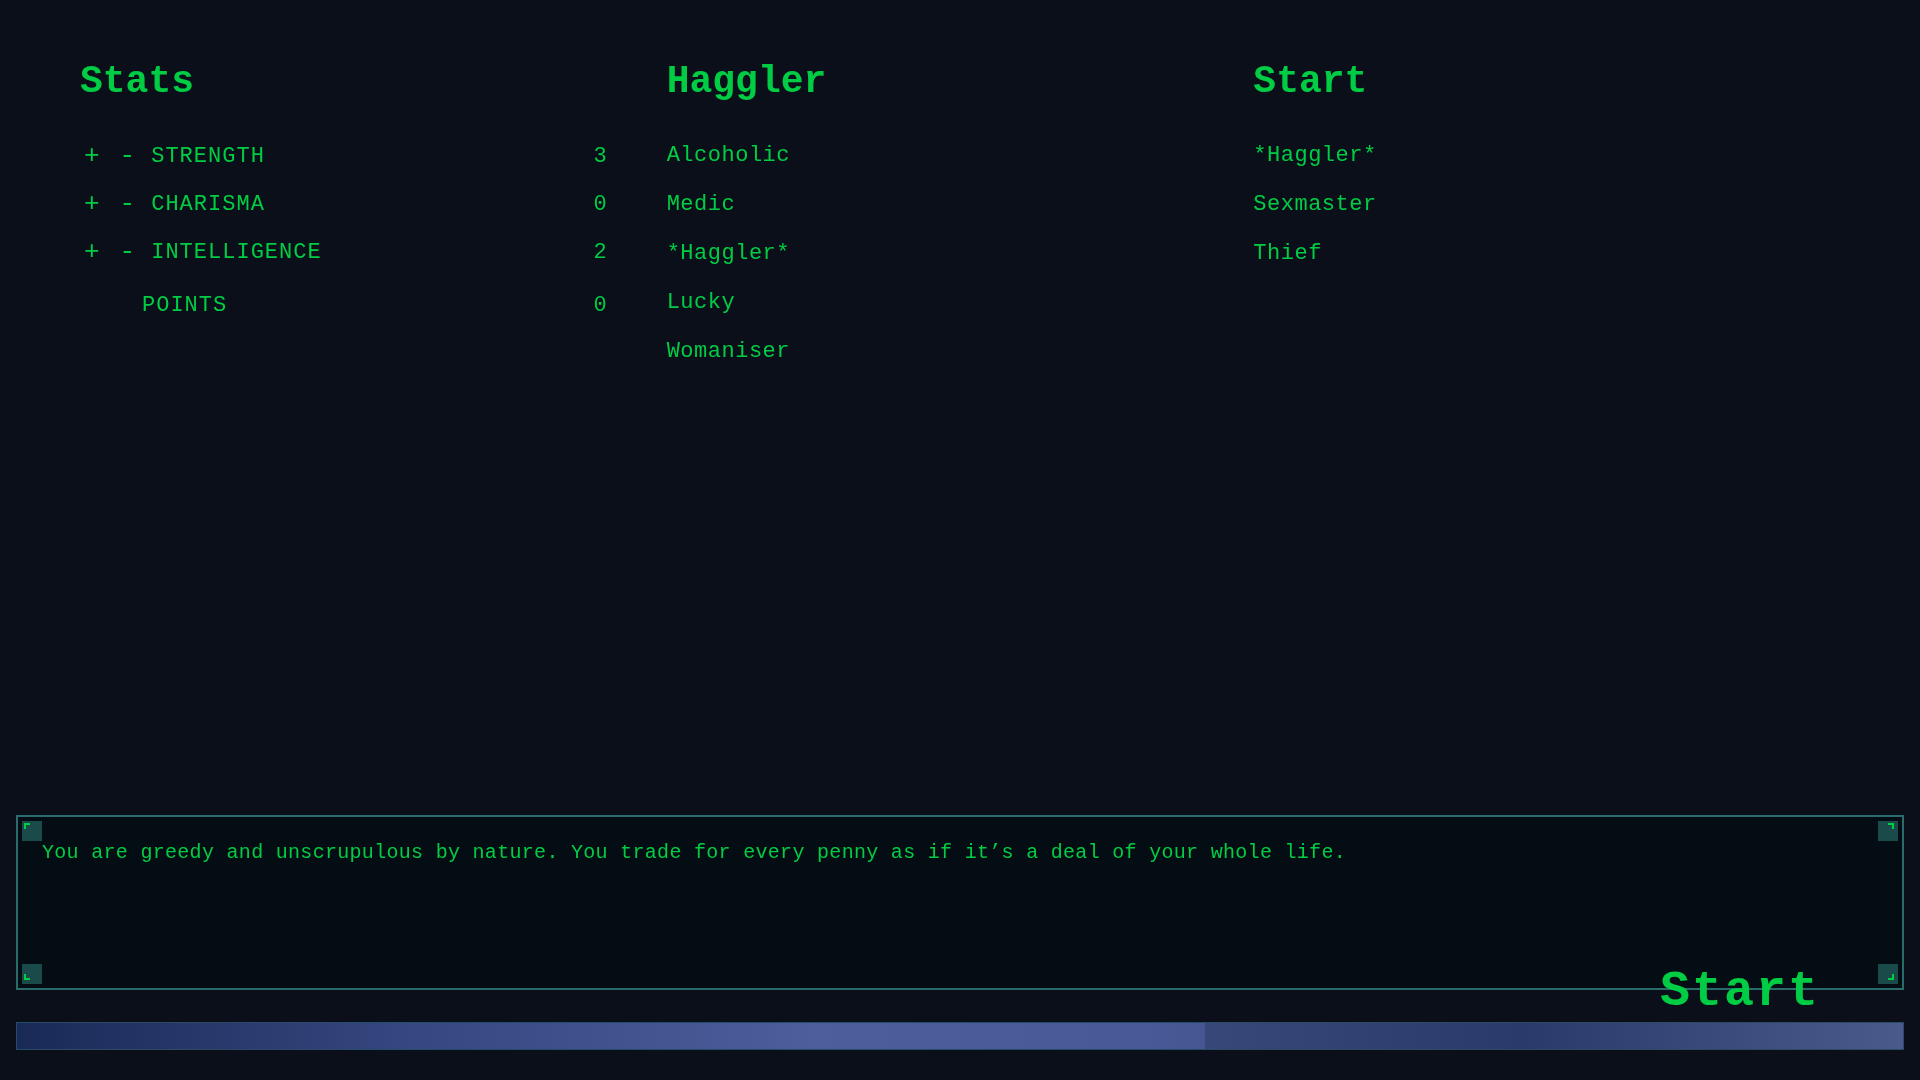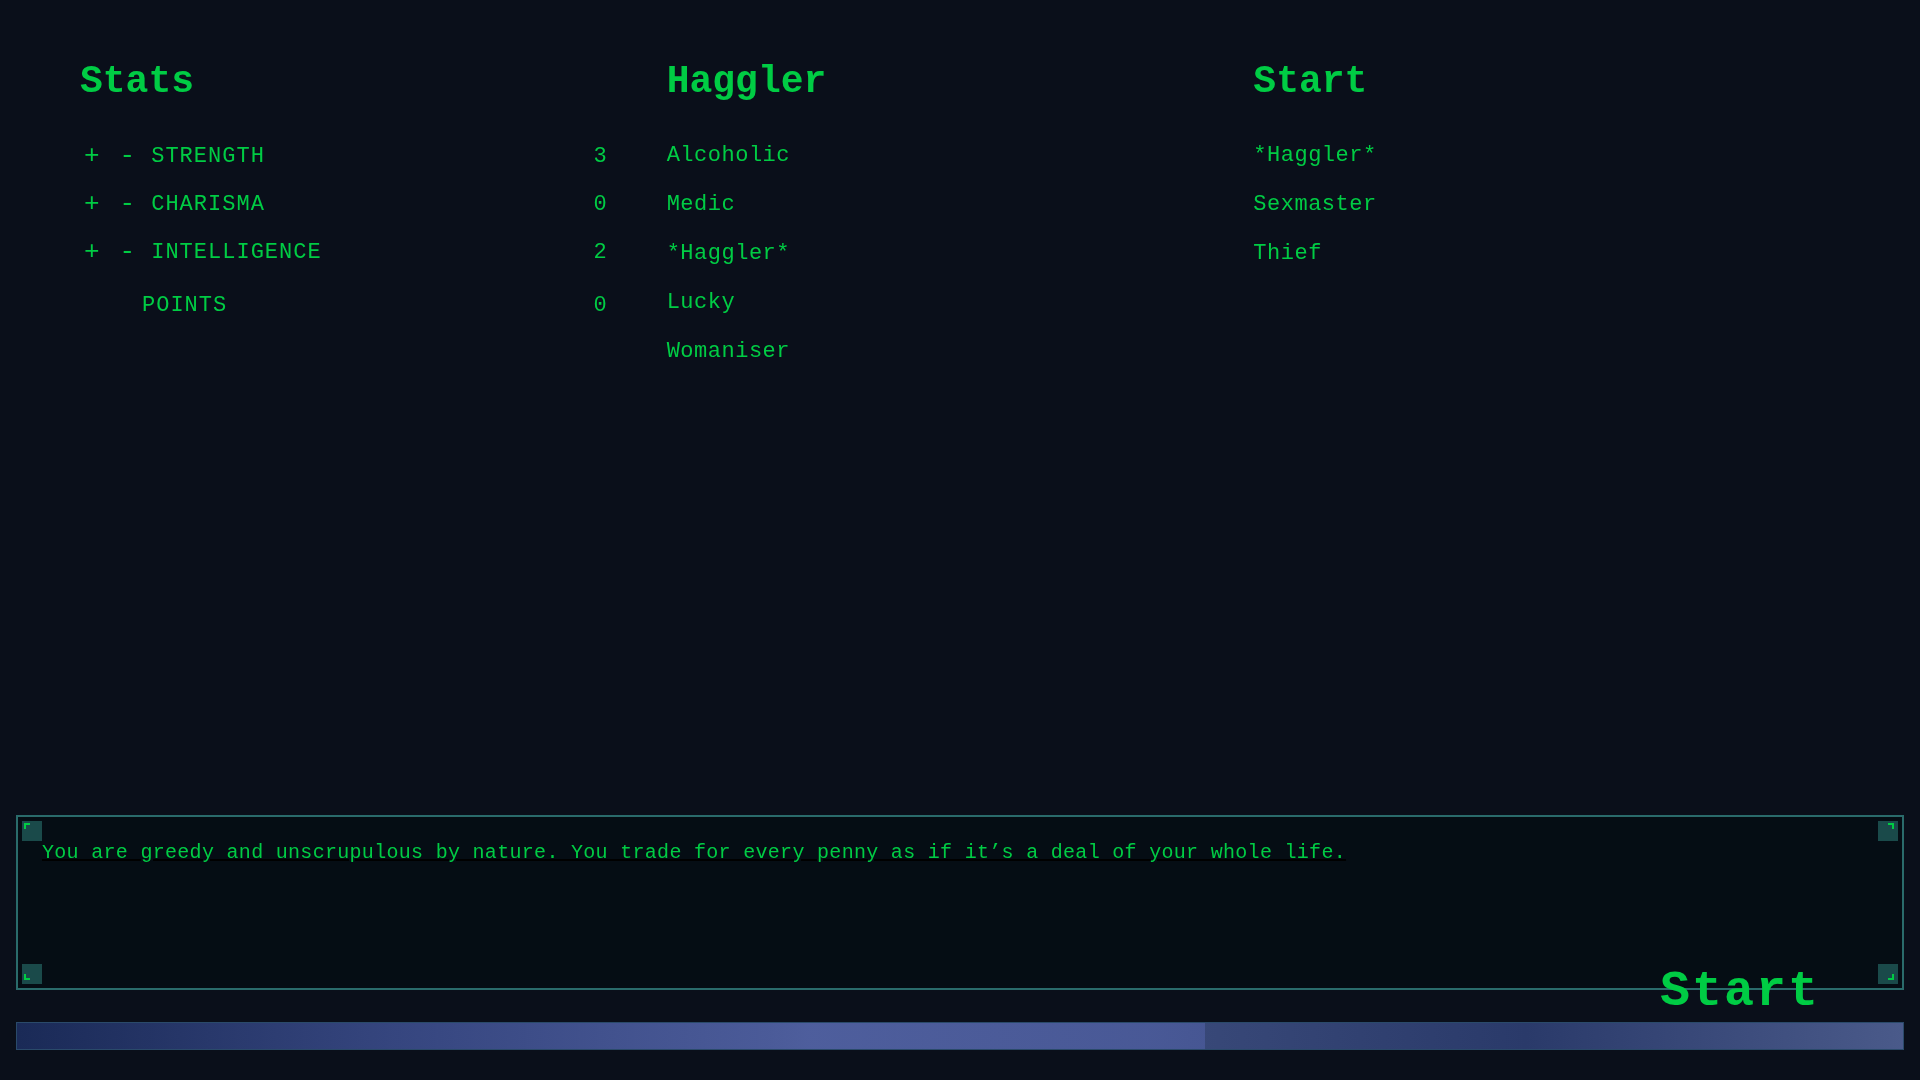--- a/index.html
+++ b/index.html
@@ -108,21 +108,20 @@
 
     .description-box {
       position: absolute;
       bottom: 90px;
       left: 16px;
       right: 16px;
       border: 2px solid #2a6b6b;
       background-color: #050d14;
       padding: 20px 24px;
       min-height: 175px;
-      text-decoration: underline;
     }
 
     .corner-decoration {
       position: absolute;
       width: 20px;
       height: 20px;
       background-color: #1a4a4a;
     }
 
     .corner-tl { top: 4px; left: 4px; }

